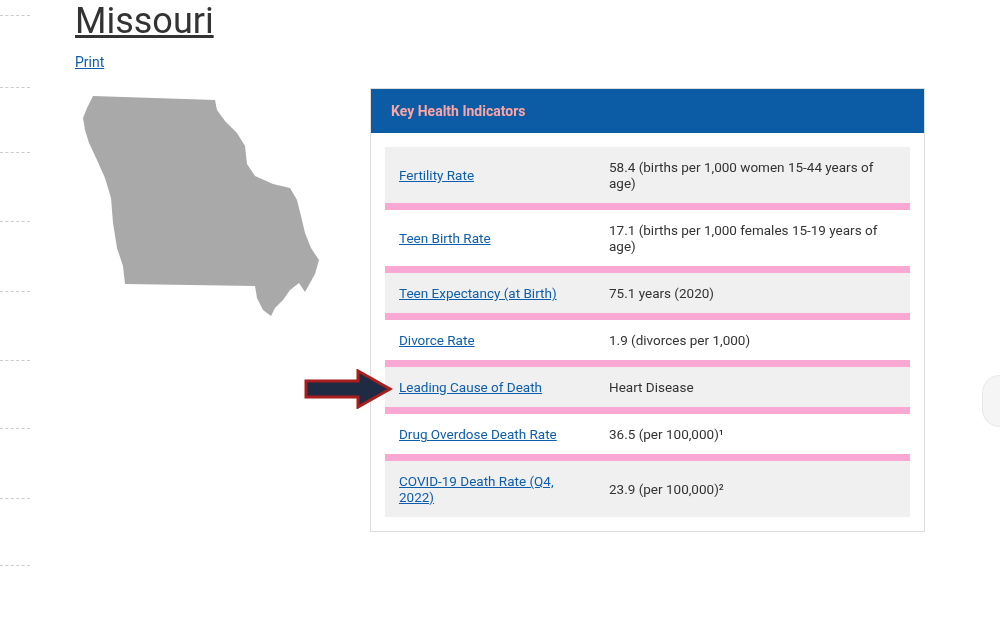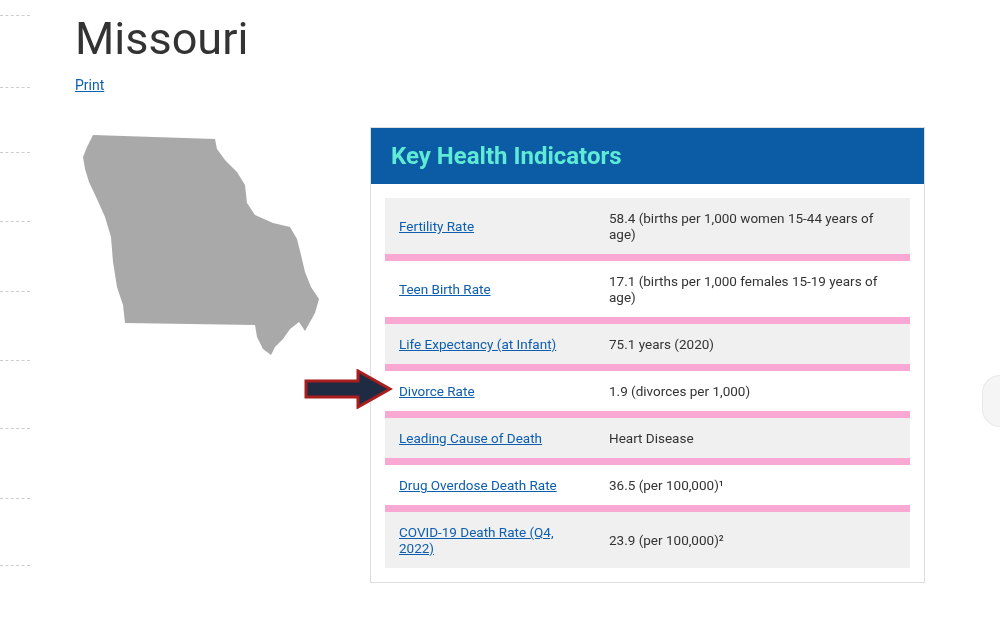--- a/index.html
+++ b/index.html
@@ -12,53 +12,54 @@
       background: #ffffff;
       width: 1000px;
       height: 625px;
       position: relative;
     }
     .page-container {
       padding: 0 75px;
       position: relative;
     }
     .page-title {
-      font-size: 45px;
+      font-size: 36px;
       font-weight: 400;
       color: #333333;
-      margin-top: 12px;
+      margin-top: 0;
       margin-bottom: 10px;
+      text-decoration: underline;
     }
     .print-link {
       color: #0d5eaf;
       text-decoration: underline;
       font-size: 14px;
       display: inline-block;
-      margin-bottom: 34px;
+      margin-bottom: 18px;
     }
     .content-area {
       display: flex;
       gap: 35px;
       align-items: flex-start;
     }
     .state-map {
       width: 260px;
       height: 240px;
       flex-shrink: 0;
     }
     .indicators-panel {
       flex: 1;
       border: 1px solid #dddddd;
       background: #ffffff;
     }
     .panel-header {
       background: #0b5ba5;
-      color: #5eead4;
+      color: #fca5a5;
       padding: 14px 20px;
-      font-size: 24px;
+      font-size: 14px;
       font-weight: 700;
     }
     .panel-body {
       padding: 14px;
     }
     .indicator-table {
       width: 100%;
       border-collapse: collapse;
     }
     .indicator-table tr:nth-child(odd) {
@@ -151,21 +152,21 @@
           <tbody>
             <tr>
               <td><a href="#" class="indicator-link">Fertility Rate</a></td>
               <td>58.4 (births per 1,000 women 15-44 years of age)</td>
             </tr>
             <tr>
               <td><a href="#" class="indicator-link">Teen Birth Rate</a></td>
               <td>17.1 (births per 1,000 females 15-19 years of age)</td>
             </tr>
             <tr>
-              <td><a href="#" class="indicator-link">Life Expectancy (at Infant)</a></td>
+              <td><a href="#" class="indicator-link">Teen Expectancy (at Birth)</a></td>
               <td>75.1 years (2020)</td>
             </tr>
             <tr>
               <td><a href="#" class="indicator-link">Divorce Rate</a></td>
               <td>1.9 (divorces per 1,000)</td>
             </tr>
             <tr>
               <td><a href="#" class="indicator-link">Leading Cause of Death</a></td>
               <td>Heart Disease</td>
             </tr>

